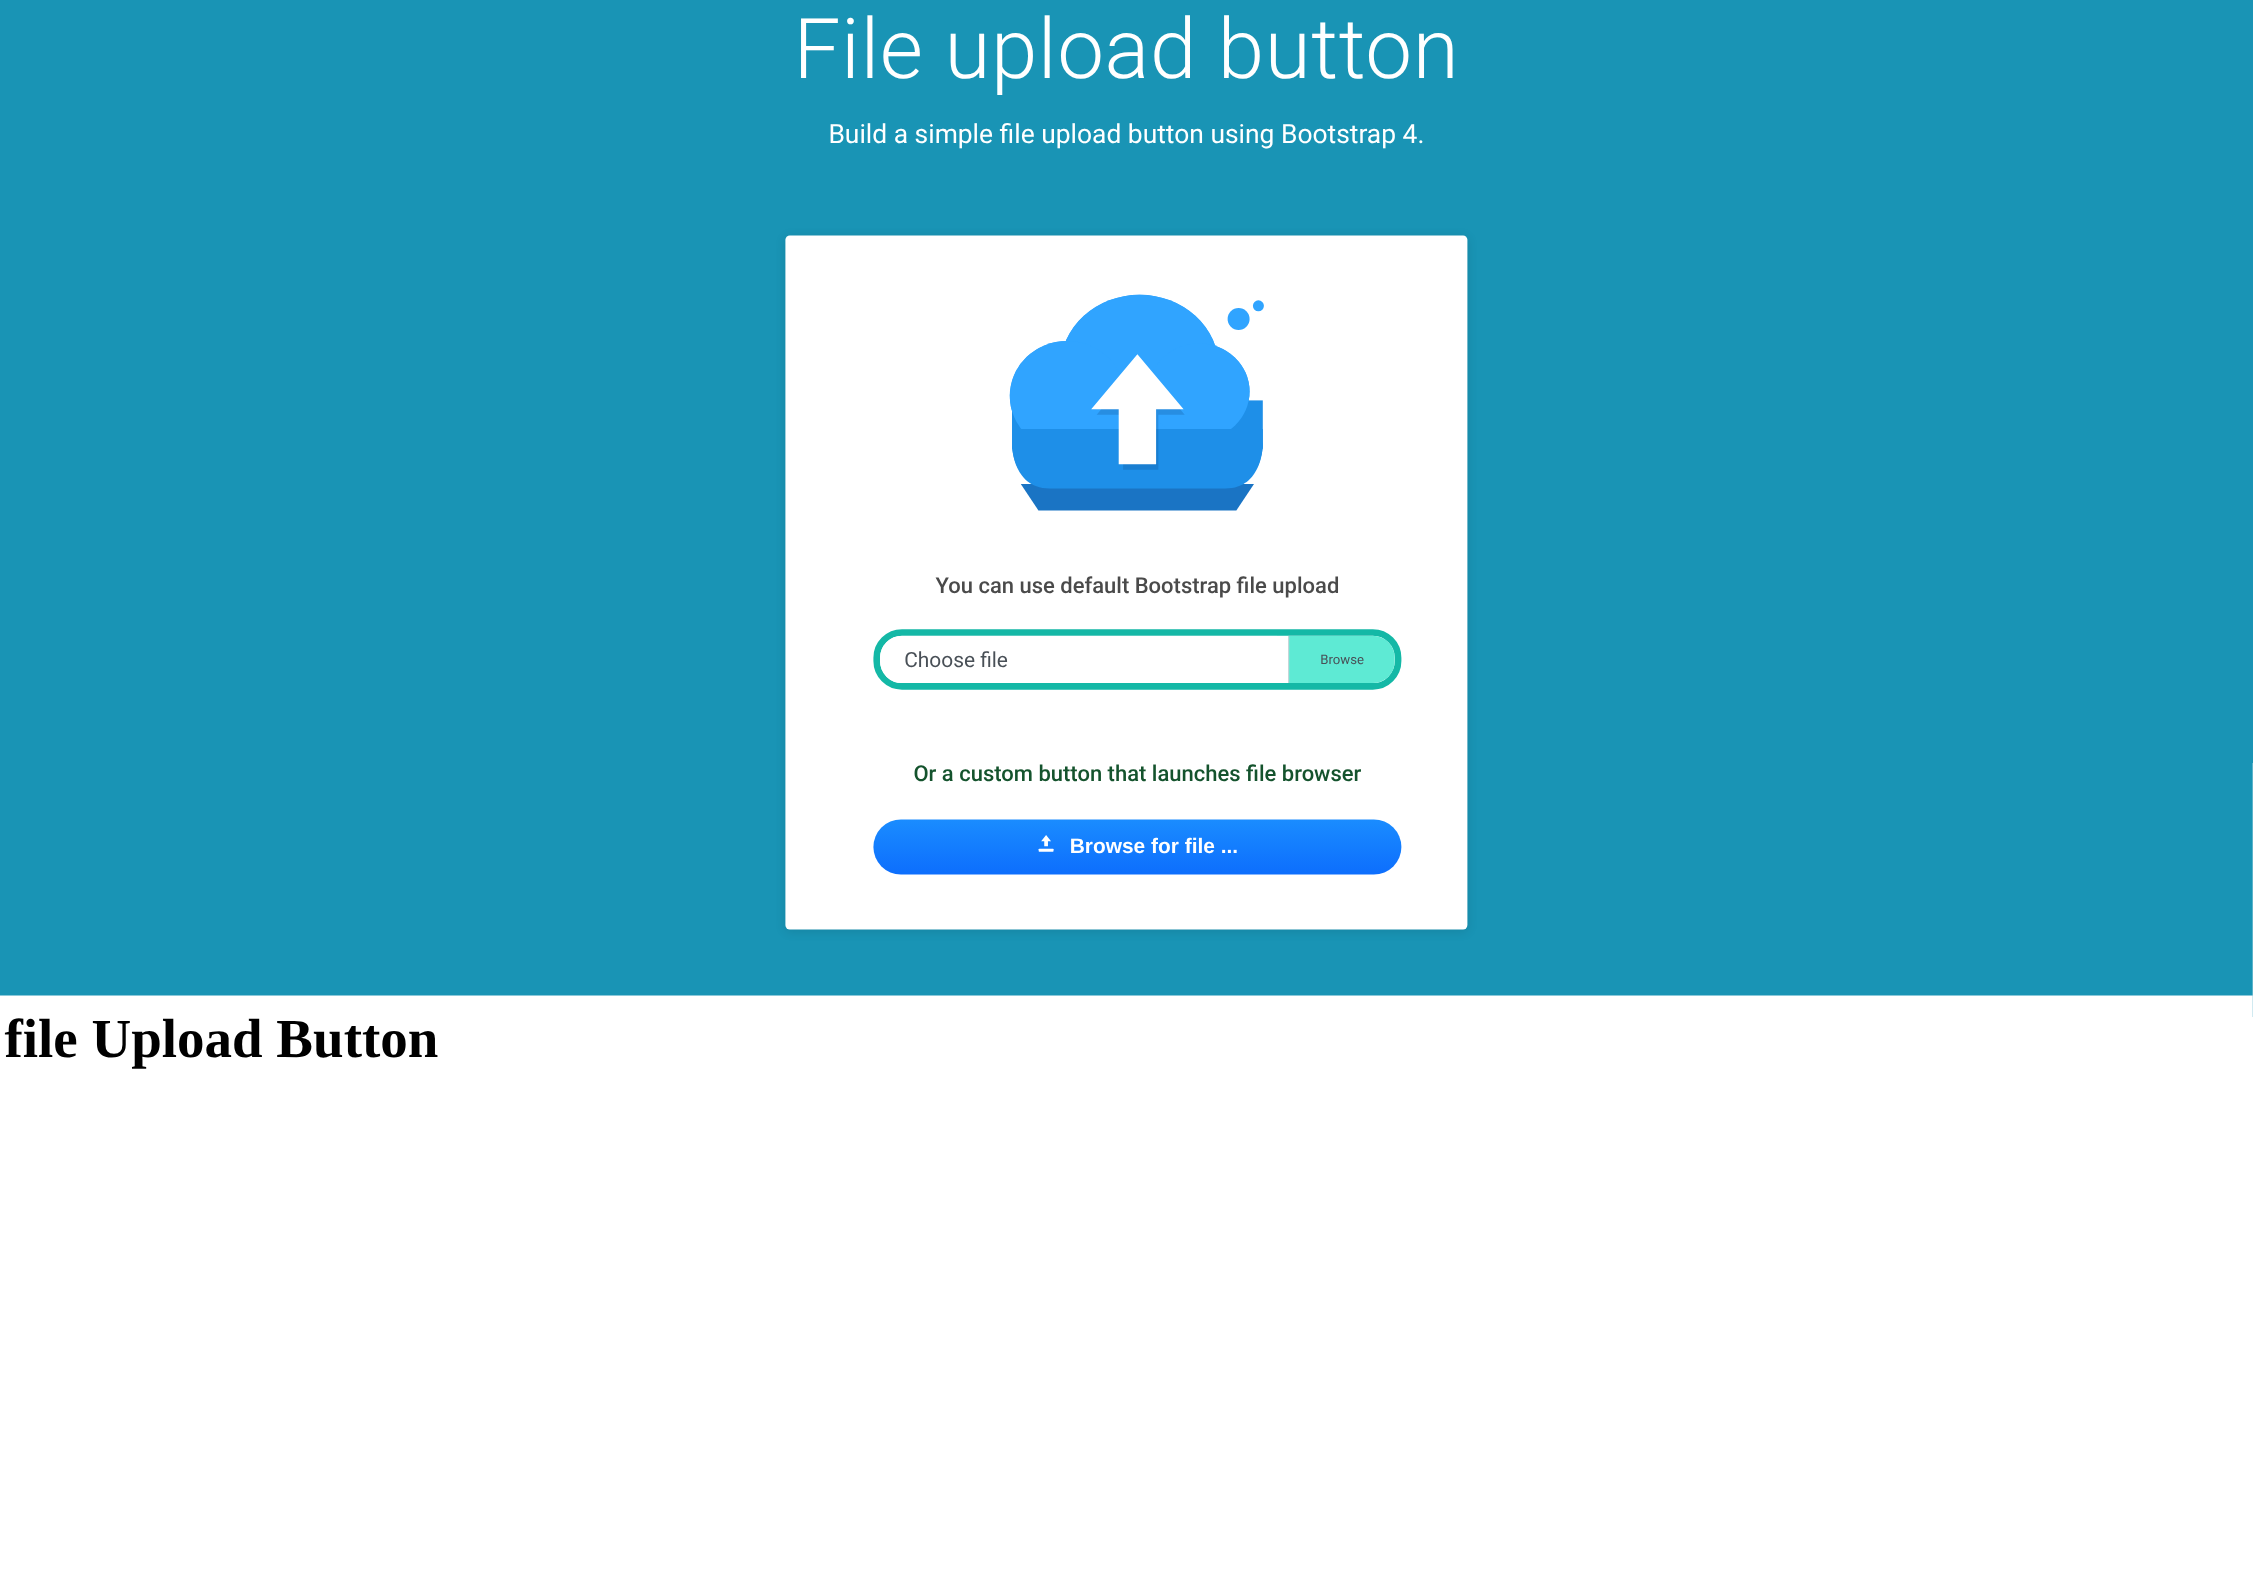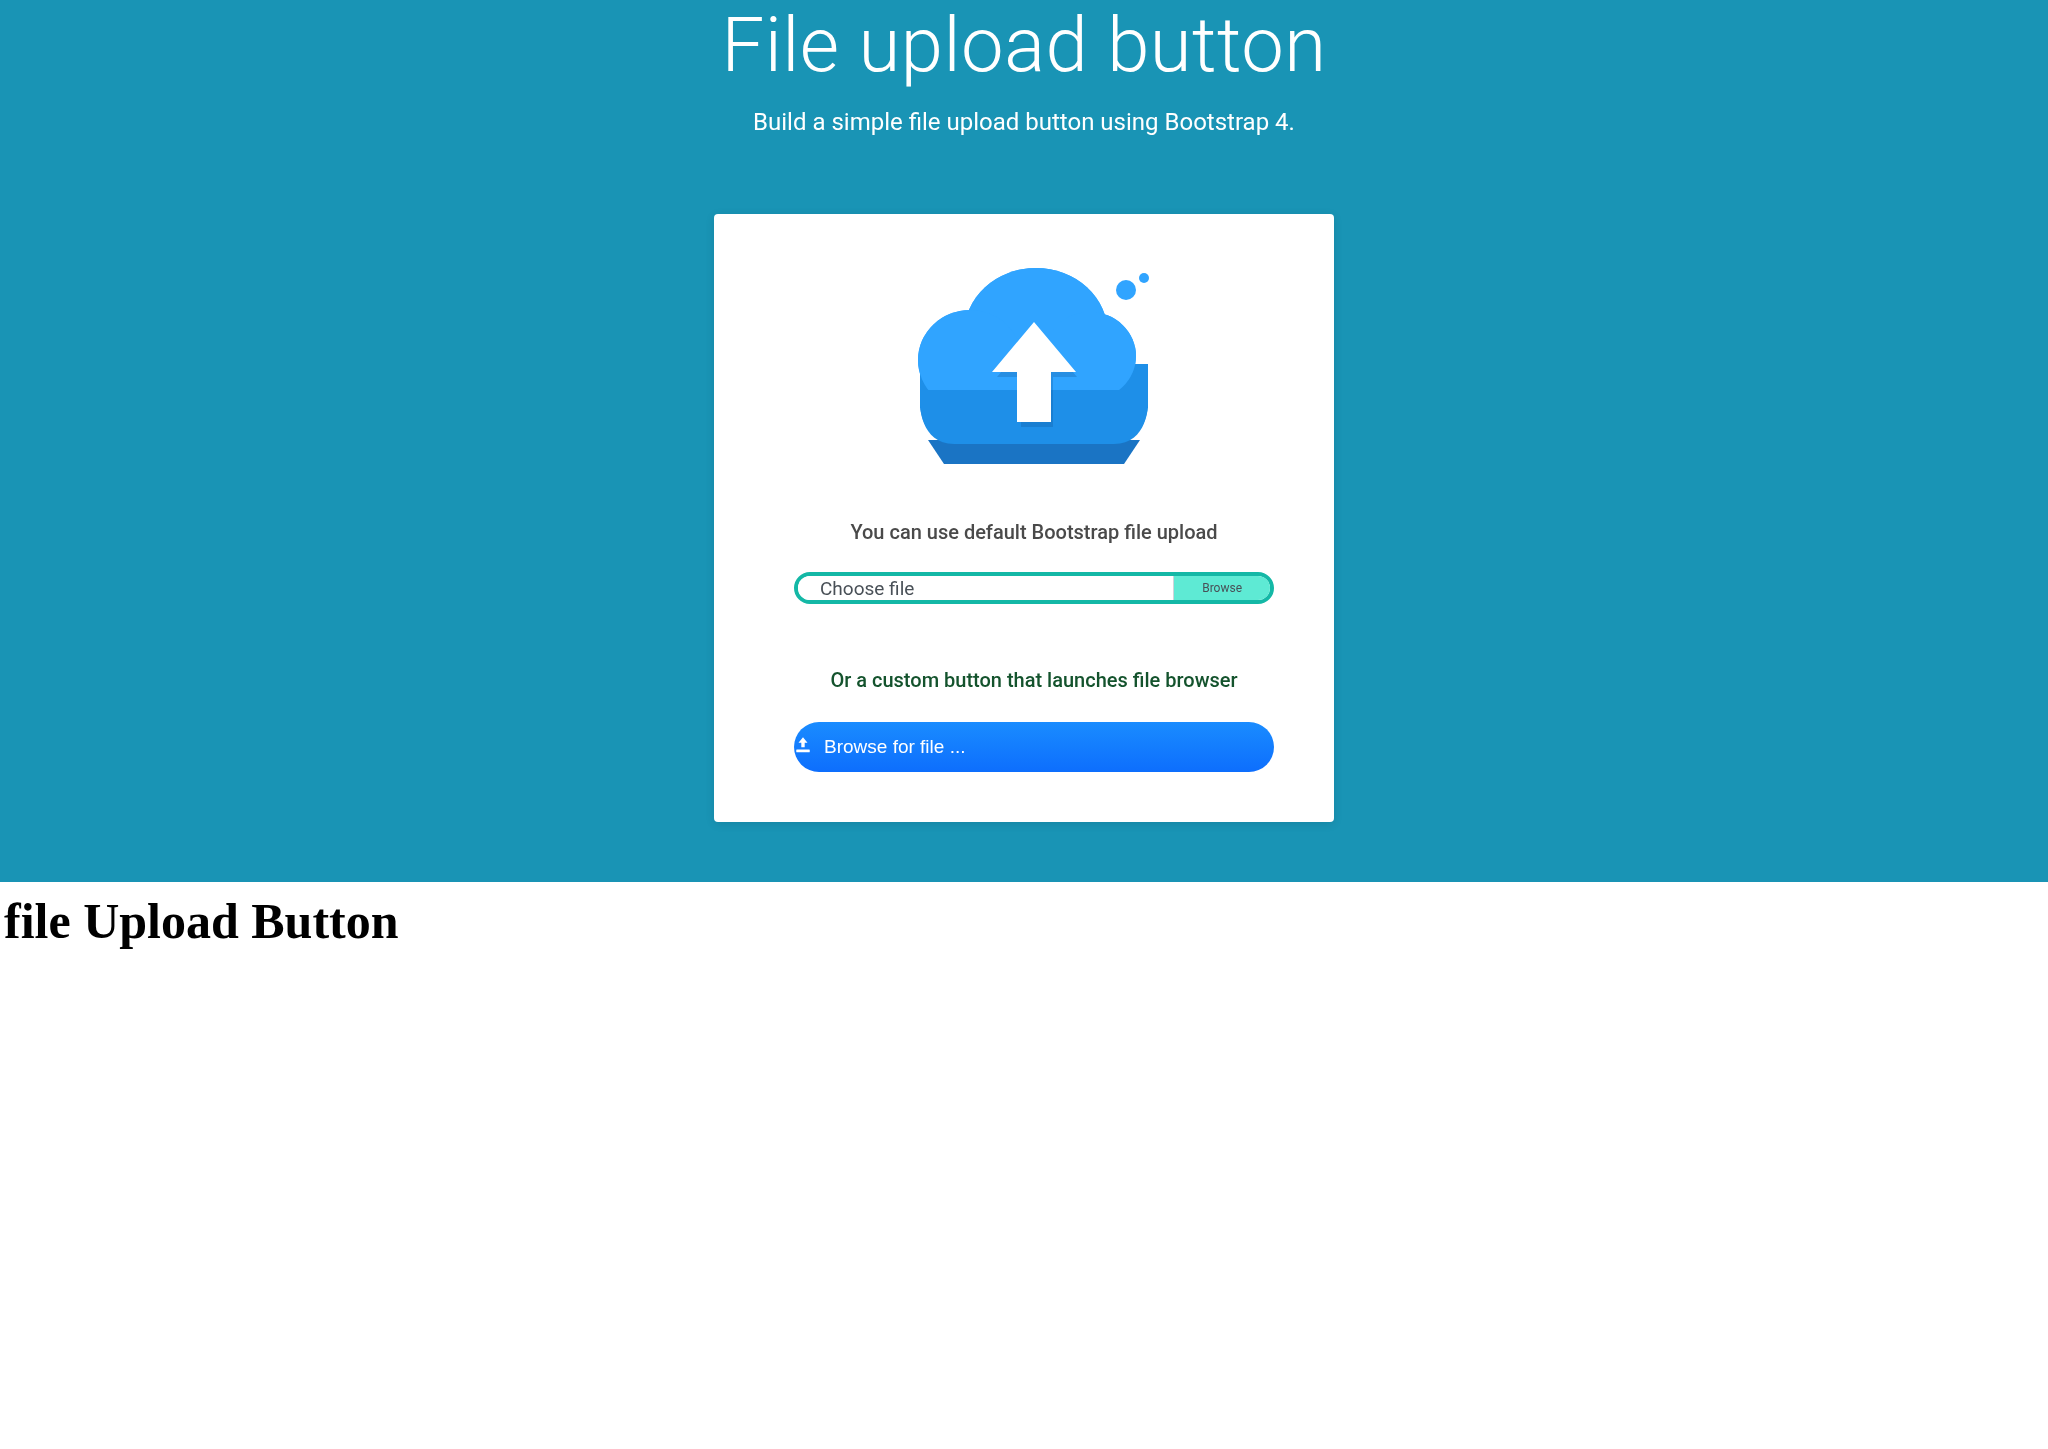--- a/index.html
+++ b/index.html
@@ -64,24 +64,24 @@
       font-size: 20px;
       font-weight: 500;
       text-align: center;
       line-height: 1.4;
       margin-top: 62px;
       margin-bottom: 28px;
     }
     
     .file-input-group {
       display: flex;
-      border: 4px solid #14b8a6;
+      border: 6px solid #14b8a6;
       border-radius: 26px;
       overflow: hidden;
-      height: 32px;
+      height: 55px;
       gap: 10px;
     }
     
     .file-input-label {
       flex: 1;
       padding: 12px 22px;
       color: #495057;
       font-size: 19px;
       display: flex;
       align-items: center;
@@ -102,24 +102,25 @@
     
     .browse-button {
       background: #0d6efd;
       background: linear-gradient(to bottom, #1a8cff 0%, #0d6efd 100%);
       color: #ffffff;
       border: none;
       border-radius: 26px;
       width: 100%;
       height: 50px;
       font-size: 19px;
-      font-weight: 400;
+      font-weight: 700;
       cursor: pointer;
       display: flex;
       align-items: center;
+      justify-content: center;
       gap: 12px;
     }
     
     .footer-title {
       font-family: Georgia, 'Times New Roman', Times, serif;
       font-size: 50px;
       font-weight: bold;
       color: #000000;
       padding: 10px 4px 8px 4px;
       text-align: left;

